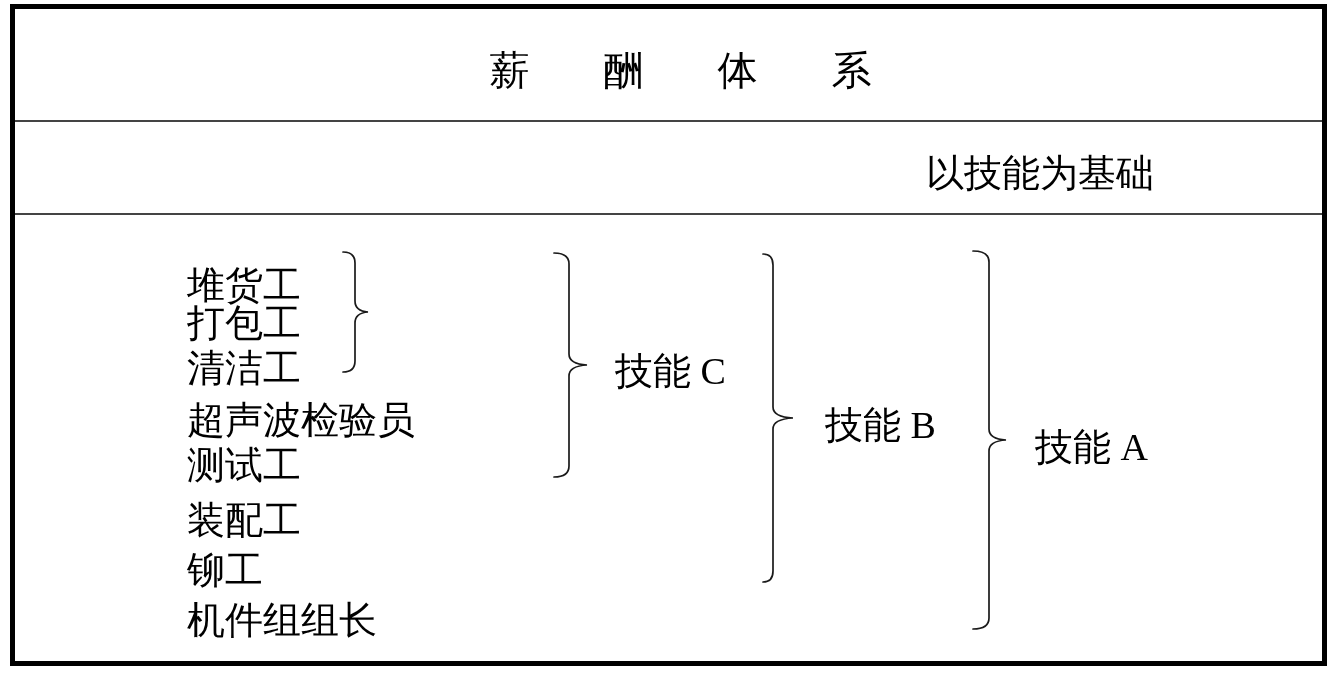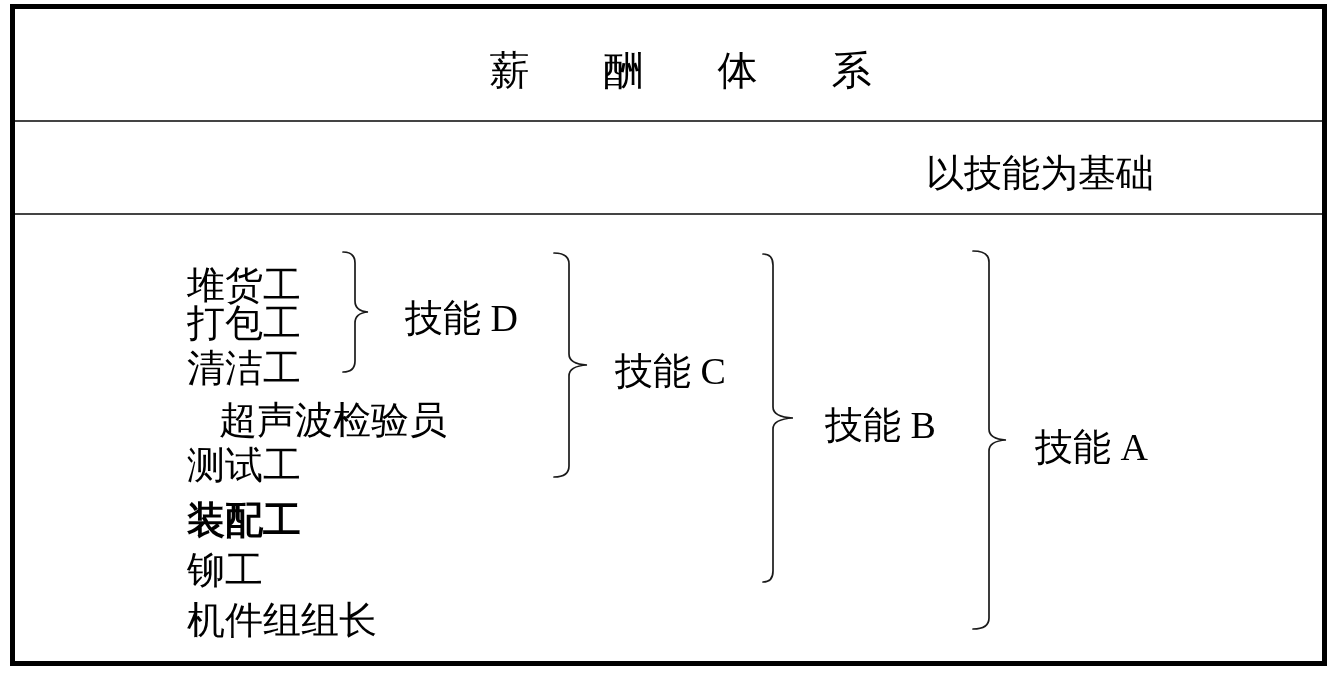--- a/index.html
+++ b/index.html
@@ -26,23 +26,23 @@
   .divider{position:absolute;left:0;width:100%;height:2px;background:var(--divider-color);}
   .divider-1{top:111px;}
   .divider-2{top:204px;}
   .col-header{position:absolute;font-size:38px;line-height:40px;top:144px;white-space:nowrap;}
   .col-header.left{left:210px;}
   .col-header.right{left:864px;margin-left:47px;}
   .pos{position:absolute;left:172px;font-size:38px;line-height:40px;white-space:nowrap;}
   .pos:nth-of-type(1){top:256px;}
   .pos:nth-of-type(2){top:294px;}
   .pos:nth-of-type(3){top:339px;}
-  .pos:nth-of-type(4){top:391px;margin-left:32px;}
+  .pos:nth-of-type(4){top:391px;}
   .pos:nth-of-type(5){top:436px;}
-  .pos:nth-of-type(6){top:491px;font-weight:bold;}
+  .pos:nth-of-type(6){top:491px;}
   .pos:nth-of-type(7){top:541px;text-align:right;}
   .pos:nth-of-type(8){top:591px;}
   .brace{position:absolute;overflow:visible;}
   .brace path{fill:none;stroke:#1a1a1a;stroke-width:1.7;stroke-linecap:round;}
   .brace-d{left:327px;top:242px;}
   .brace-c{left:538px;top:243px;}
   .brace-b{left:747px;top:244px;}
   .brace-a{left:957px;top:241px;}
   .skill-label{position:absolute;font-size:38px;line-height:40px;white-space:nowrap;}
   .skill-d{left:390px;top:289px;}
@@ -80,18 +80,17 @@
   <svg class="brace brace-c" width="35" height="226" viewBox="0 0 35 226">
     <path d="M 1 1 Q 16 1 16 12 L 16 102 Q 16 112 34 113 Q 16 114 16 124 L 16 214 Q 16 225 1 225"></path>
   </svg>
   <svg class="brace brace-b" width="32" height="330" viewBox="0 0 32 330">
     <path d="M 1 1 Q 11 1 11 12 L 11 154 Q 11 164 31 165 Q 11 166 11 176 L 11 318 Q 11 329 1 329"></path>
   </svg>
   <svg class="brace brace-a" width="35" height="380" viewBox="0 0 35 380">
     <path d="M 1 1 Q 17 1 17 12 L 17 179 Q 17 189 34 190 Q 17 191 17 201 L 17 368 Q 17 379 1 379"></path>
   </svg>
 
-  <div class="skill-label skill-d">技能 D</div>
   <div class="skill-label skill-c">技能 C</div>
   <div class="skill-label skill-b">技能 B</div>
   <div class="skill-label skill-a">技能 A</div>
 
 </div>
 
 </body></html>

